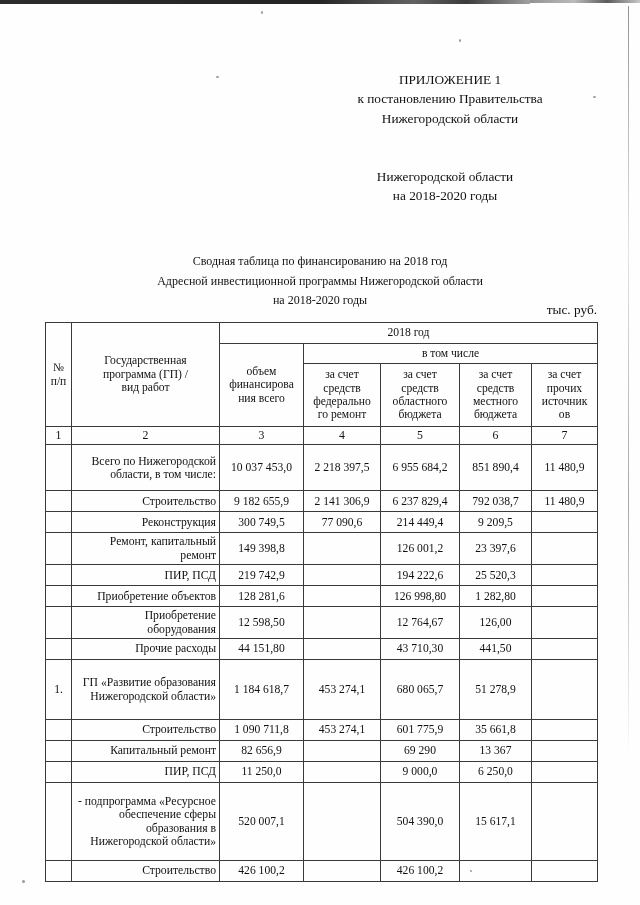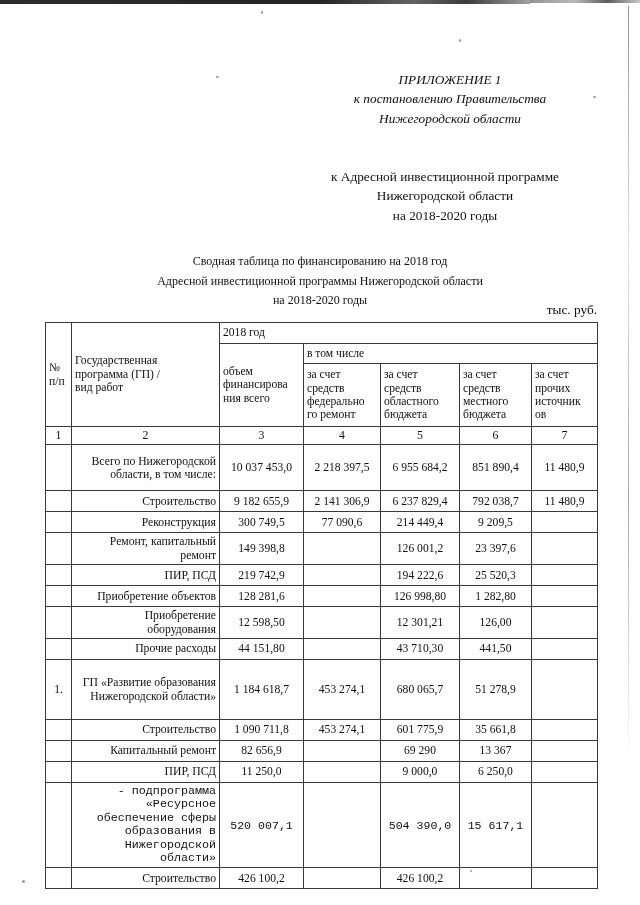--- a/index.html
+++ b/index.html
@@ -47,21 +47,20 @@
     border-radius: 50%;
   }
   .hdr-right {
     position: absolute;
     top: 70px;
     left: 300px;
     width: 300px;
     text-align: center;
     font-size: 13.3px;
     line-height: 19.4px;
-    font-style: italic;
   }
   .hdr-right2 {
     position: absolute;
     top: 155px;
     left: 280px;
     width: 330px;
     text-align: center;
     font-size: 13.3px;
     line-height: 19.4px;
   }
@@ -98,28 +97,28 @@
   }
   table.main td, table.main th {
     border: 1px solid #3a3a3a;
     padding: 2px 3px;
     vertical-align: middle;
     font-weight: normal;
   }
   .c-center { text-align: center; }
   .c-left   { text-align: right; padding-left: 5px; }
   .num      { text-align: center; white-space: nowrap; }
-  .hd       { text-align: left; vertical-align: middle; }
+  .hd       { text-align: center; vertical-align: middle; }
   .numrow td { font-size: 11.8px; text-align: center; }
   .rowlabel { font-size: 11.7px; }
   .tall { height: 46px; }
   .r2   { height: 29px; }
   .r1   { height: 21px; }
   .r4   { height: 60px; }
-  .r5   { height: 78px; font-family: Liberation Mono, monospace; }
+  .r5   { height: 78px; }
 </style>
 </head>
 <body>
 
 <div class="page">
 
   <div class="scan-top-band"></div>
   <div class="scan-top-band2"></div>
   <div class="scan-right-line"></div>
   <div class="speck" style="left:261px;top:11px;width:2px;height:3px;"></div>
@@ -130,21 +129,20 @@
   <div class="speck" style="left:470px;top:870px;width:2px;height:2px;"></div>
 
   <div class="hdr-right">
     <div>ПРИЛОЖЕНИЕ 1</div>
     <div>к постановлению Правительства</div>
     <div>Нижегородской области</div>
   </div>
 
   <div class="hdr-right2">
     <div style="height:12px;"></div>
-    <div>к Адресной инвестиционной программе</div>
     <div>Нижегородской области</div>
     <div>на 2018-2020 годы</div>
   </div>
 
   <div class="title-block">
     <div>Сводная таблица по финансированию на 2018 год</div>
     <div>Адресной инвестиционной программы Нижегородской области</div>
     <div>на 2018-2020 годы</div>
   </div>
 
@@ -271,21 +269,21 @@
           <td class="num"></td>
           <td class="num">126 998,80</td>
           <td class="num">1 282,80</td>
           <td class="num"></td>
         </tr>
         <tr class="r2">
           <td class="c-center"></td>
           <td class="c-left rowlabel">Приобретение оборудования</td>
           <td class="num">12 598,50</td>
           <td class="num"></td>
-          <td class="num">12 301,21</td>
+          <td class="num">12 764,67</td>
           <td class="num">126,00</td>
           <td class="num"></td>
         </tr>
         <tr class="r1">
           <td class="c-center"></td>
           <td class="c-left rowlabel">Прочие расходы</td>
           <td class="num">44 151,80</td>
           <td class="num"></td>
           <td class="num">43 710,30</td>
           <td class="num">441,50</td>

